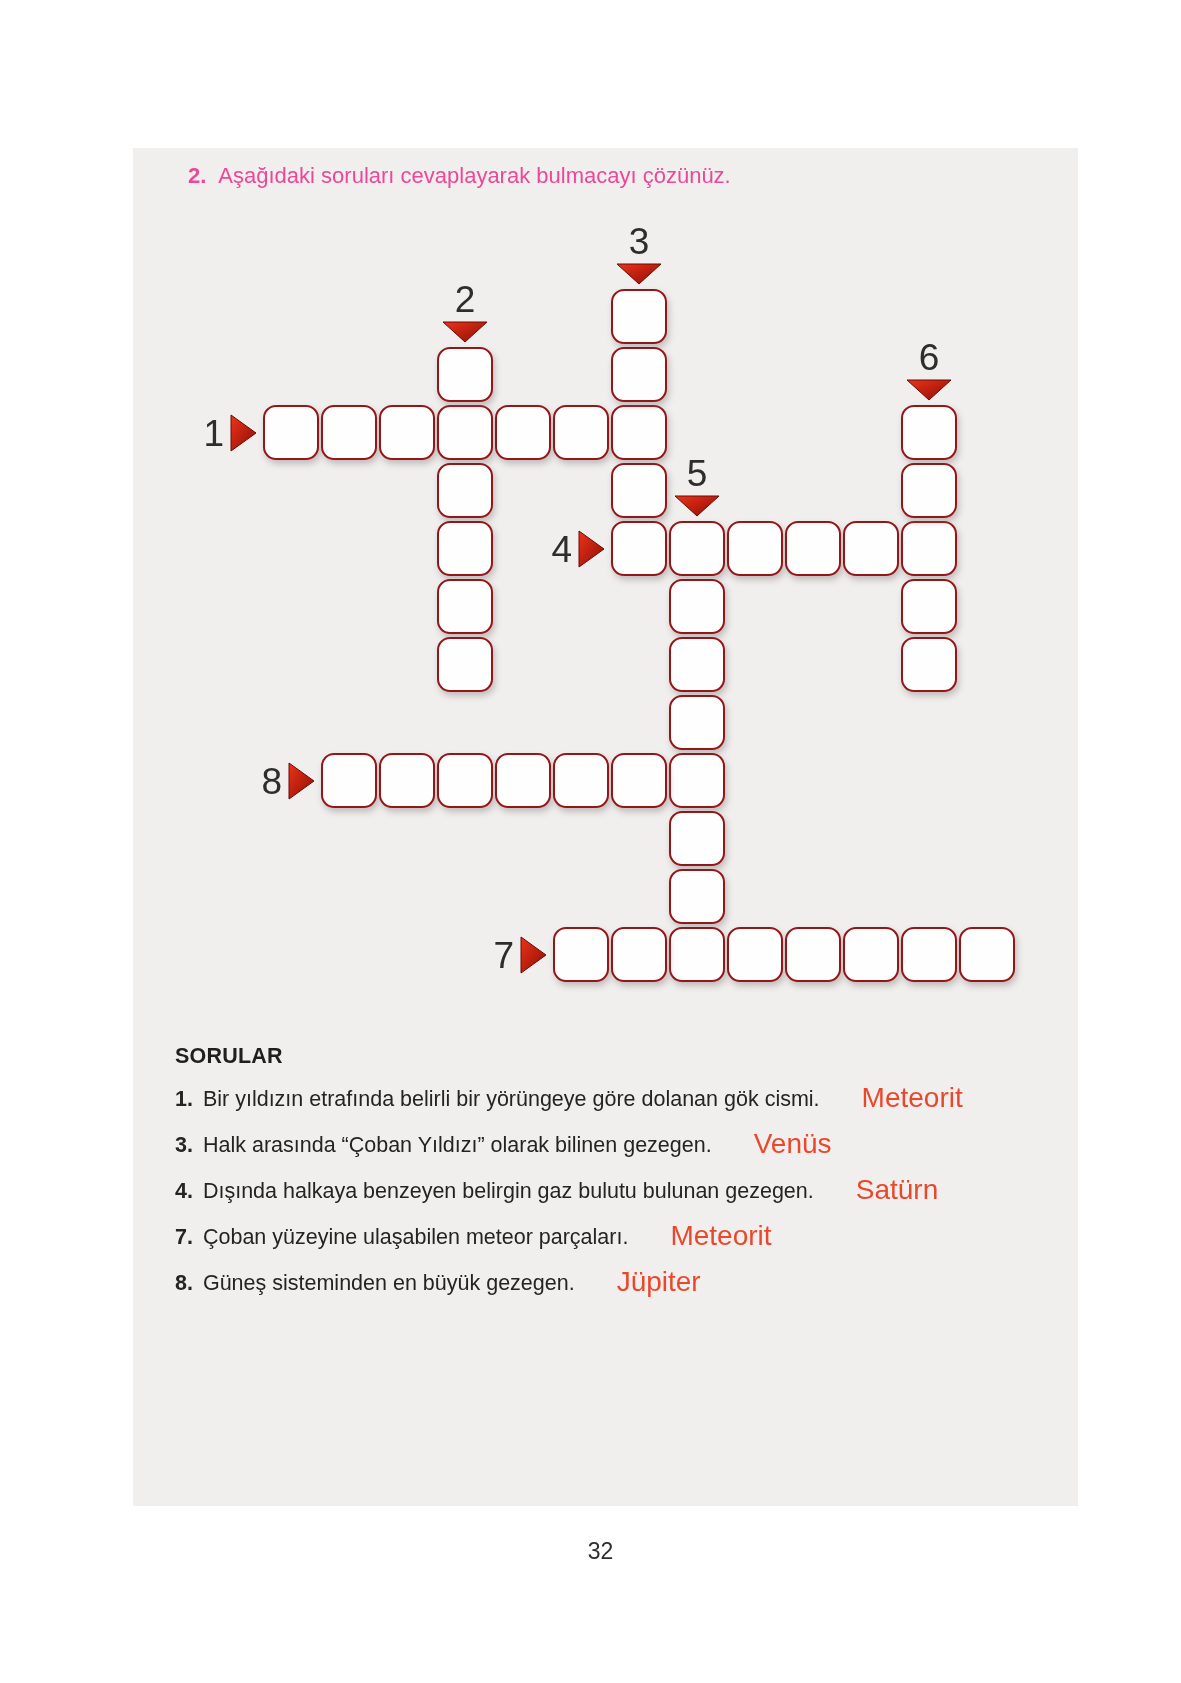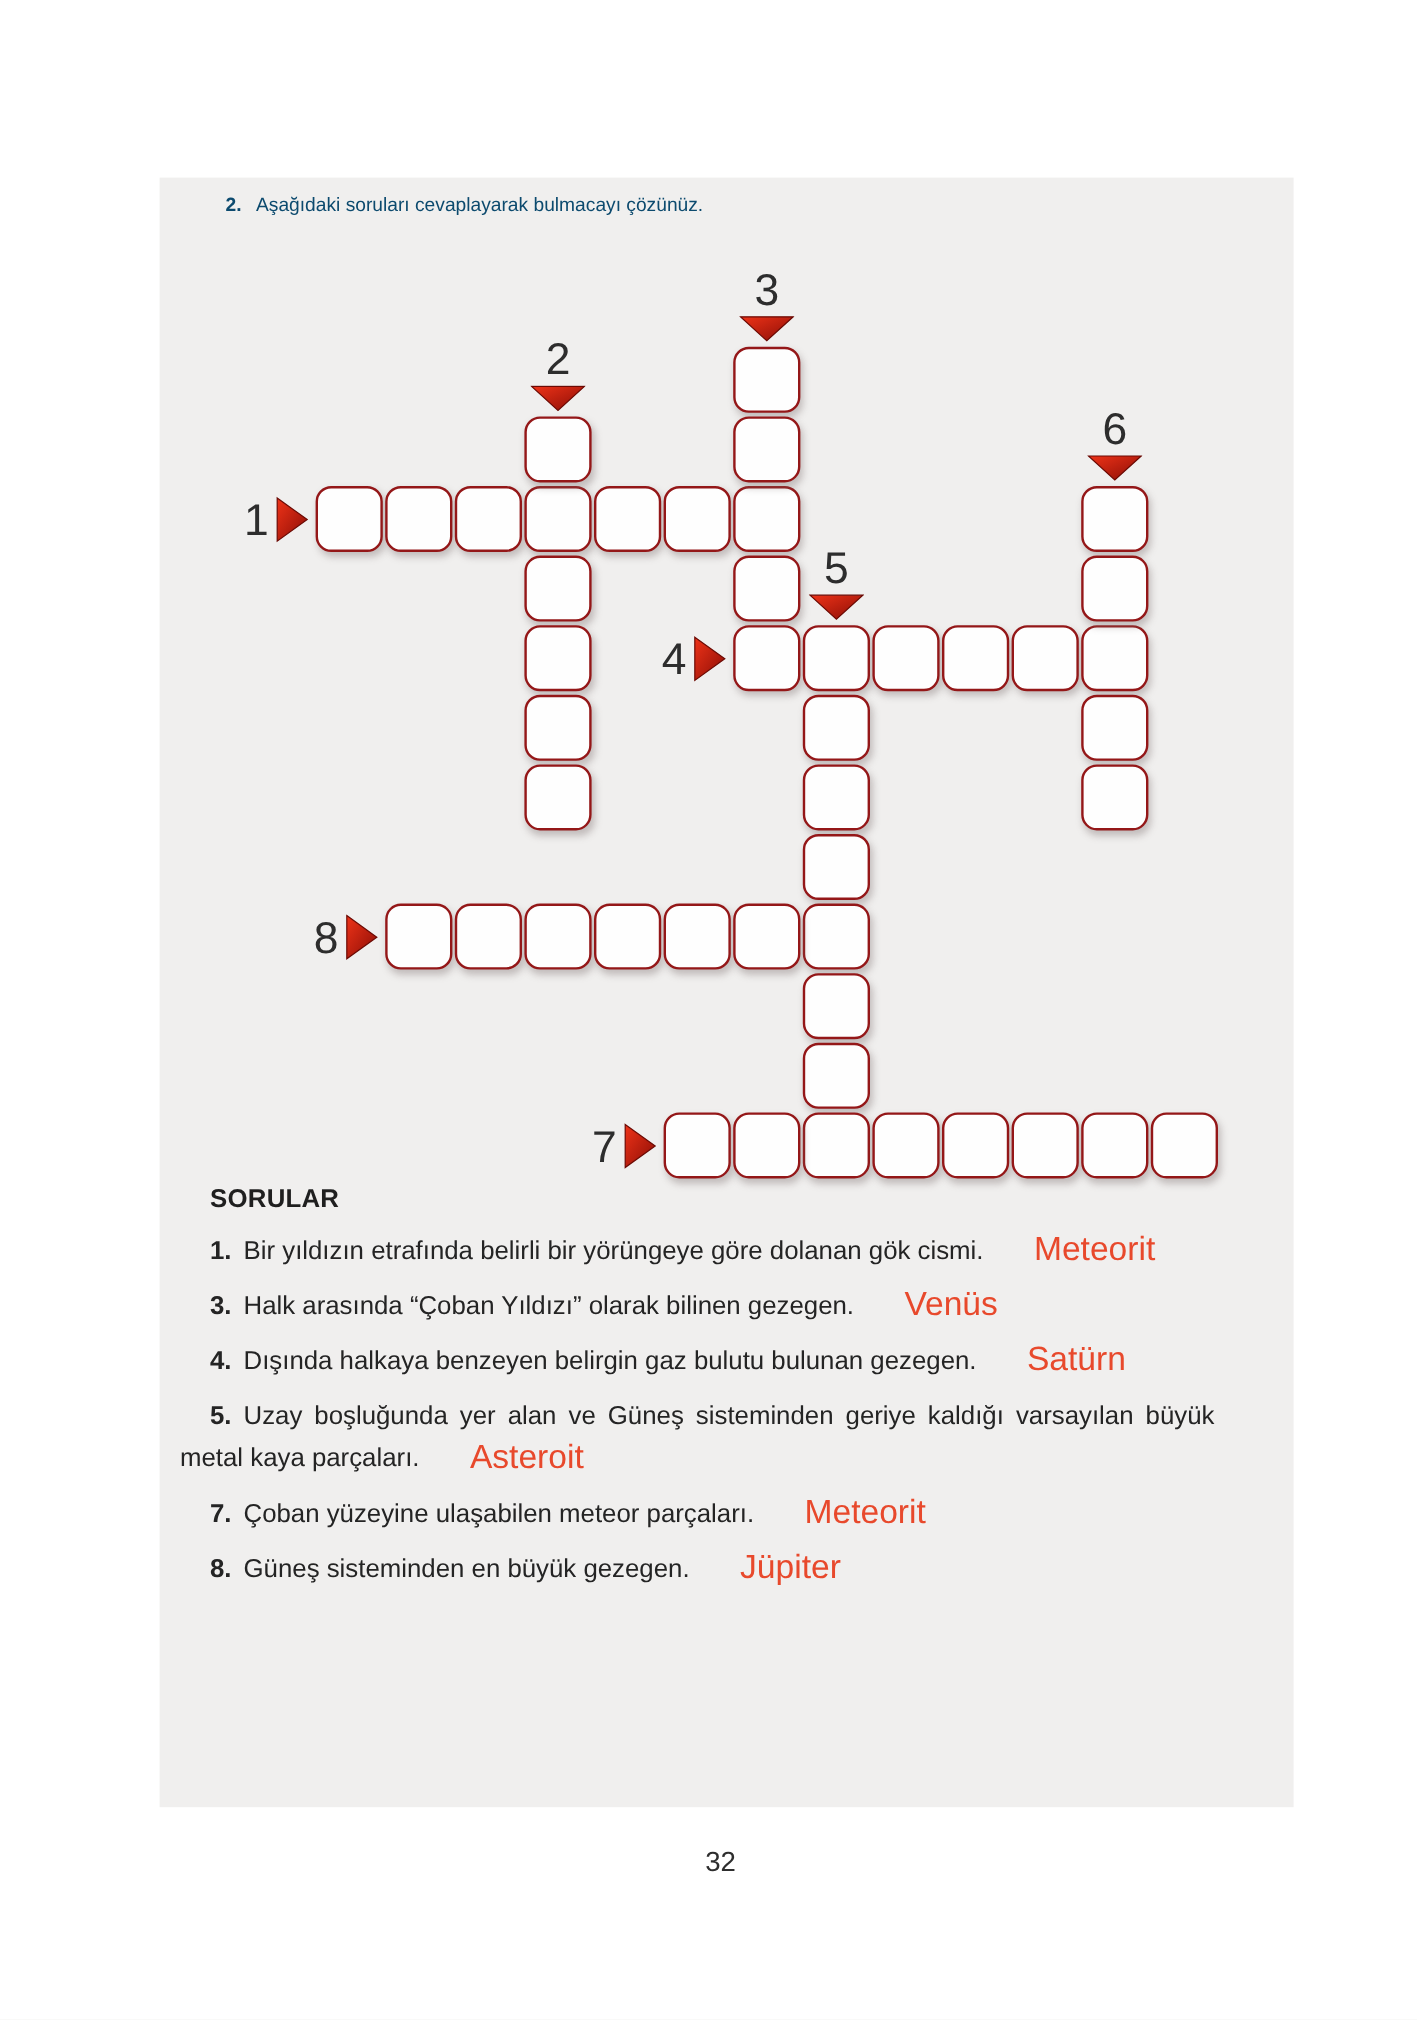--- a/index.html
+++ b/index.html
@@ -13,42 +13,42 @@
   body{
     width:1181px;height:1683px;position:relative;background:#ffffff;
     font-family:"Liberation Sans", sans-serif;color:var(--text);
     overflow:hidden;
   }
   .panel{
     position:absolute;left:133px;top:148px;width:945px;height:1358px;
     background:var(--panel_bg);
   }
   .instruction{
-    position:absolute;left:188px;top:163px;font-size:16px;color:#0c4a6e;
+    position:absolute;left:188px;top:163px;font-size:22px;color:#ec4899;
     white-space:nowrap;
   }
   .inst-num{font-weight:bold;margin-right:12px;}
   #crossword{position:absolute;left:0;top:0;width:1181px;height:1683px;}
   .cell{
     position:absolute;width:56px;height:55px;box-sizing:border-box;
     background:#fefefe;border:2.5px solid var(--cell_border);
     border-radius:13px;
     box-shadow:2px 4px 6px rgba(120,108,108,0.38);
   }
   .clue-label{position:absolute;display:flex;pointer-events:none;}
   .lab-left{
     width:114px;height:44px;flex-direction:row;align-items:center;
     justify-content:flex-end;gap:6px;
   }
   .lab-top{
     width:100px;height:64px;flex-direction:column;align-items:center;
     justify-content:flex-end;gap:3px;
   }
   .clue-num{font-size:37px;line-height:1;color:#2d2d2d;}
-  .questions{position:absolute;left:150px;top:983px;width:862px;}
+  .questions{position:absolute;left:150px;top:1040px;width:862px;}
   .q-heading{
     font-size:21.5px;font-weight:bold;margin:0 0 10px 25px;line-height:32px;
     letter-spacing:.2px;color:#1f1f1f;
   }
   p.question{
     margin:0 0 11px 0;font-size:21.5px;line-height:35px;
     text-align:justify;text-indent:25px;color:#242424;
   }
   .q-num{font-weight:bold;margin-right:10px;}
   .q-answer{
@@ -175,19 +175,18 @@
       </svg>
     </div>
   </div>
 
 <div class="questions">
   <h3 class="q-heading">SORULAR</h3>
   <div id="questions-list">
       <p class="question"><span class="q-num">1.</span><span>Bir yıldızın etrafında belirli bir yörüngeye göre dolanan gök cismi.</span><span class="q-answer">Meteorit</span></p>
       <p class="question"><span class="q-num">3.</span><span>Halk arasında “Çoban Yıldızı” olarak bilinen gezegen.</span><span class="q-answer">Venüs</span></p>
       <p class="question"><span class="q-num">4.</span><span>Dışında halkaya benzeyen belirgin gaz bulutu bulunan gezegen.</span><span class="q-answer">Satürn</span></p>
-      <p class="question"><span class="q-num">5.</span><span>Uzay boşluğunda yer alan ve Güneş sisteminden geriye kaldığı varsayılan büyük metal kaya parçaları.</span><span class="q-answer">Asteroit</span></p>
       <p class="question"><span class="q-num">7.</span><span>Çoban yüzeyine ulaşabilen meteor parçaları.</span><span class="q-answer">Meteorit</span></p>
       <p class="question"><span class="q-num">8.</span><span>Güneş sisteminden en büyük gezegen.</span><span class="q-answer">Jüpiter</span></p>
     </div>
 </div>
 
 <div class="page-num">32</div>
 
 </body></html>

